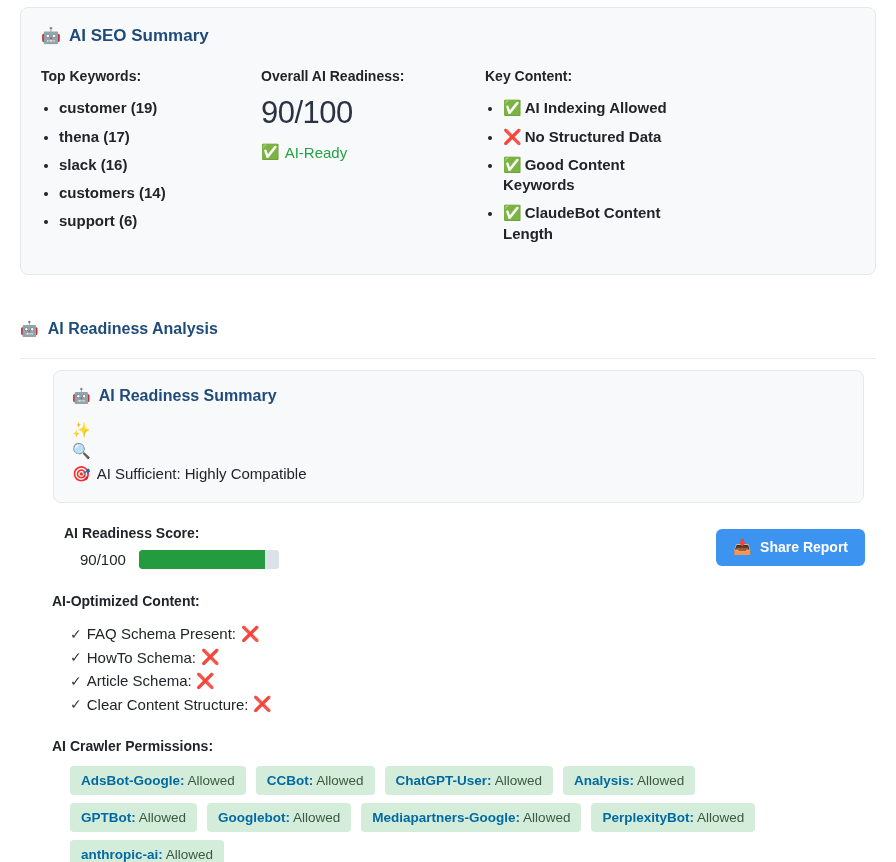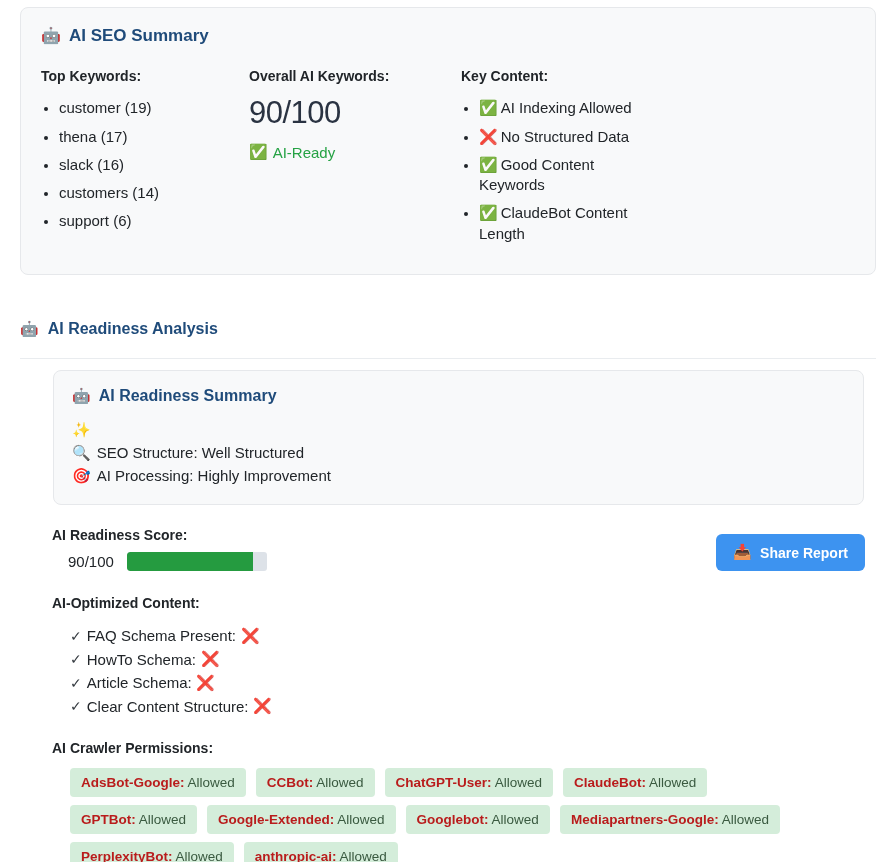--- a/index.html
+++ b/index.html
@@ -36,39 +36,40 @@
     display: flex;
     align-items: center;
     gap: 8px;
     line-height: 1.2;
   }
   .emoji { font-family: "DejaVu Sans", sans-serif; font-size: 15px; line-height: 1; }
   .card-title .emoji { font-size: 16px; }
 
   .cols {
     display: flex;
-    gap: 0;
+    gap: 12px;
     margin-top: 22px;
   }
   .col { flex: 0 0 auto; }
   .col-1 { width: 208px; }
   .col-2 { width: 212px; }
   .col-3 { width: 188px; }
   .col-4 { width: 200px; }
 
   .col h4 {
     margin: 0 0 14px 0;
     font-size: 14px;
     font-weight: bold;
     color: #212529;
   }
   .col ul {
     margin: 0;
     padding-left: 18px;
     list-style: disc;
+    font-weight: bold;
   }
   .col ul li {
     margin-bottom: 8px;
     line-height: 1.35;
     font-size: 15px;
     color: #212529;
   }
   .col ul li::marker { font-size: 13px; }
 
   .findings li { padding-left: 0; }
@@ -131,23 +132,23 @@
     gap: 6px;
     font-size: 15px;
     margin-bottom: 6px;
     color: #212529;
   }
   .ready-line-item:last-child { margin-bottom: 0; }
 
   
   .score-row {
     display: flex;
-    align-items: flex-end;
+    align-items: center;
     justify-content: space-between;
-    margin: 22px 0 0 32px;
+    margin: 22px 0 0 44px;
     padding-right: 11px;
   }
   .score-left { padding-top: 0; }
   .label-bold {
     font-size: 14px;
     font-weight: bold;
     color: #212529;
     margin: 0 0 9px 0;
   }
   .bar-row {
@@ -211,21 +212,21 @@
     width: 720px;
   }
   .badge {
     background: #d4edda;
     color: #3a5a40;
     border-radius: 4px;
     padding: 7px 11px;
     font-size: 13.5px;
     white-space: nowrap;
   }
-  .badge b { color: #b91c1c; font-weight: bold; margin-top: 17px; }
+  .badge b { color: #0369a1; font-weight: bold; margin-top: 17px; }
 </style>
 </head>
 <body>
 
 <div class="seo-card">
   <div class="card-title">
     <span class="emoji">🤖</span>
     <span>AI SEO Summary</span>
   </div>
 
@@ -236,21 +237,21 @@
       <ul>
         <li>customer (19)</li>
         <li>thena (17)</li>
         <li>slack (16)</li>
         <li>customers (14)</li>
         <li>support (6)</li>
       </ul>
     </div>
 
     <div class="col col-2">
-      <h4>Overall AI Keywords:</h4>
+      <h4>Overall AI Readiness:</h4>
       <div class="score-big">90/100</div>
       <div class="ready-line">
         <span class="emoji">✅</span>
         <span>AI-Ready</span>
       </div>
     </div>
 
     <div class="col col-3">
       <h4>Key Content:</h4>
       <ul class="findings">
@@ -276,25 +277,24 @@
   <div class="ready-card">
     <h3>
       <span class="emoji">🤖</span>
       <span>AI Readiness Summary</span>
     </h3>
     <div class="ready-line-item">
       <span class="emoji">✨</span>
     </div>
     <div class="ready-line-item">
       <span class="emoji">🔍</span>
-      <span>SEO Structure: Well Structured</span>
     </div>
     <div class="ready-line-item">
       <span class="emoji">🎯</span>
-      <span>AI Processing: Highly Improvement</span>
+      <span>AI Sufficient: Highly Compatible</span>
     </div>
   </div>
 
   <div class="score-row">
     <div class="score-left">
       <div class="label-bold">AI Readiness Score:</div>
       <div class="bar-row">
         <span class="bar-val">90/100</span>
         <div class="progress" style="background: rgb(221, 226, 232);">
           <div class="progress-fill" id="progress-fill" style="width: 90%; background: rgb(37, 155, 64);"></div>
@@ -332,23 +332,22 @@
       </li>
     </ul>
   </div>
 
   <div class="crawl-block">
     <div class="label-bold">AI Crawler Permissions:</div>
     <div class="badges" id="badges">
         <div class="badge"><b>AdsBot-Google:</b><span> Allowed</span></div>
         <div class="badge"><b>CCBot:</b><span> Allowed</span></div>
         <div class="badge"><b>ChatGPT-User:</b><span> Allowed</span></div>
-        <div class="badge"><b>ClaudeBot:</b><span> Allowed</span></div>
+        <div class="badge"><b>Analysis:</b><span> Allowed</span></div>
         <div class="badge"><b>GPTBot:</b><span> Allowed</span></div>
-        <div class="badge"><b>Google-Extended:</b><span> Allowed</span></div>
         <div class="badge"><b>Googlebot:</b><span> Allowed</span></div>
         <div class="badge"><b>Mediapartners-Google:</b><span> Allowed</span></div>
         <div class="badge"><b>PerplexityBot:</b><span> Allowed</span></div>
         <div class="badge"><b>anthropic-ai:</b><span> Allowed</span></div>
       </div>
   </div>
 
 </div>
 
 </body></html>

